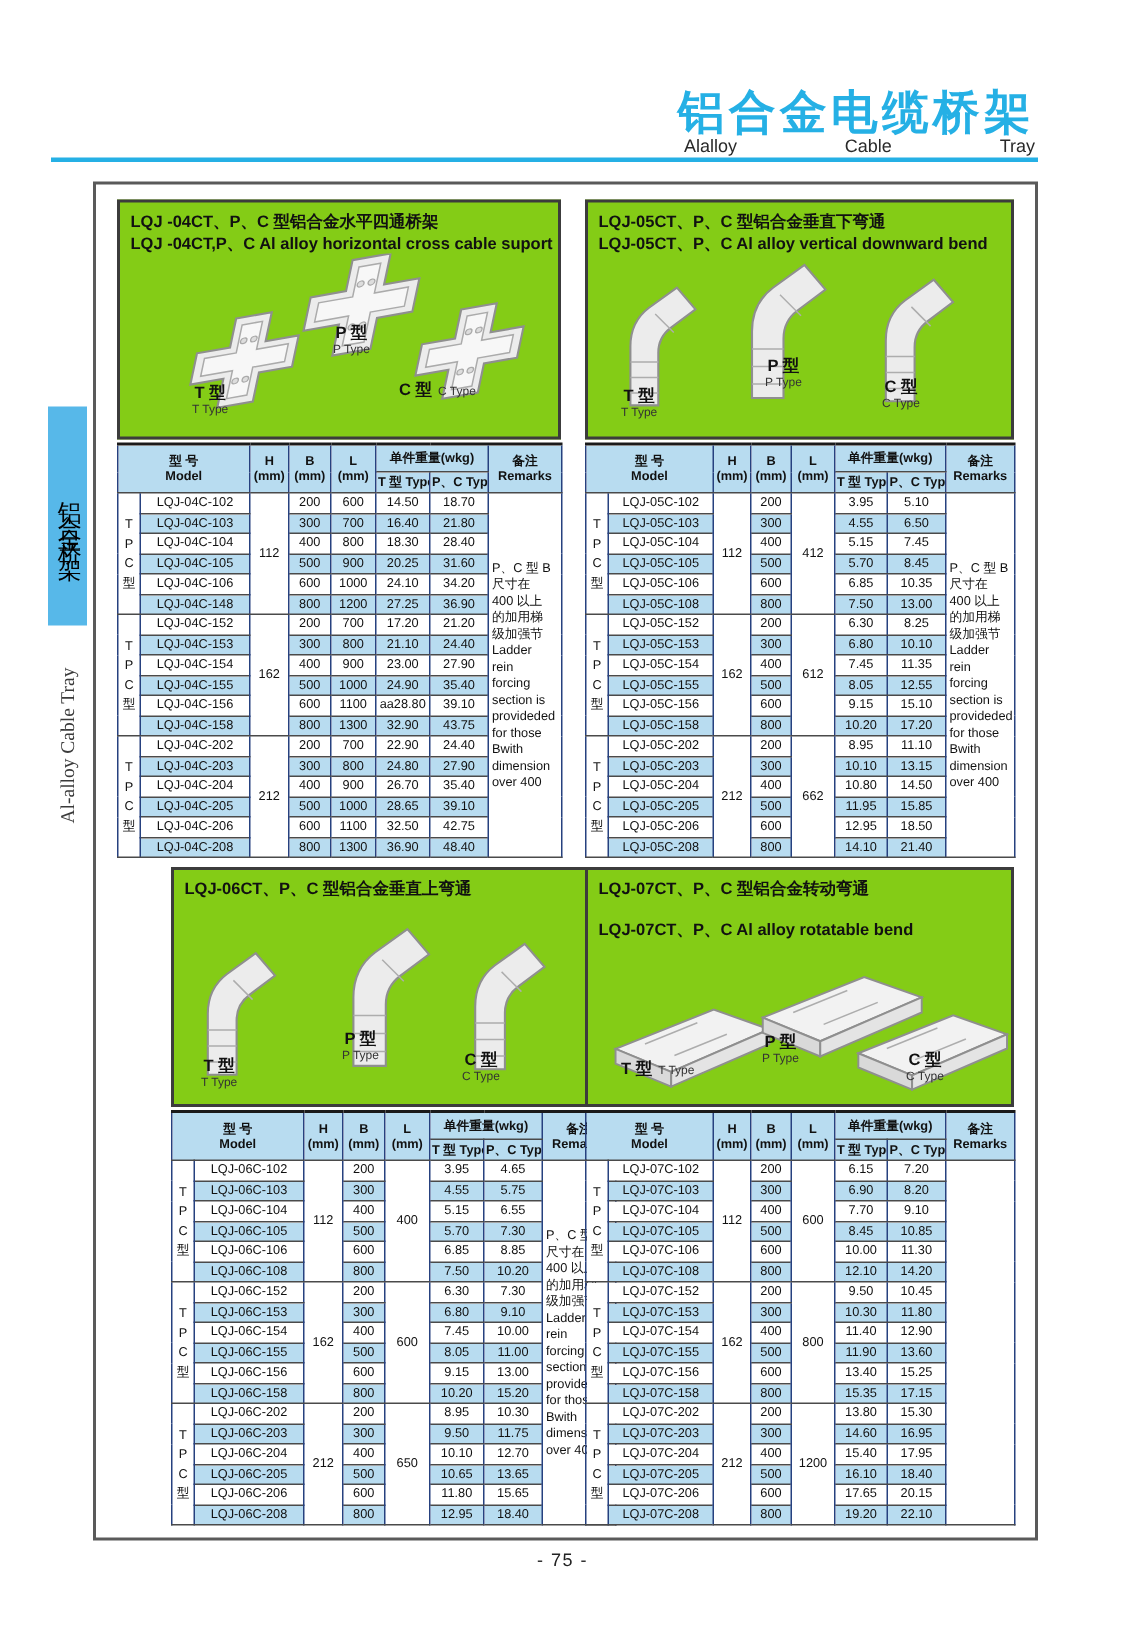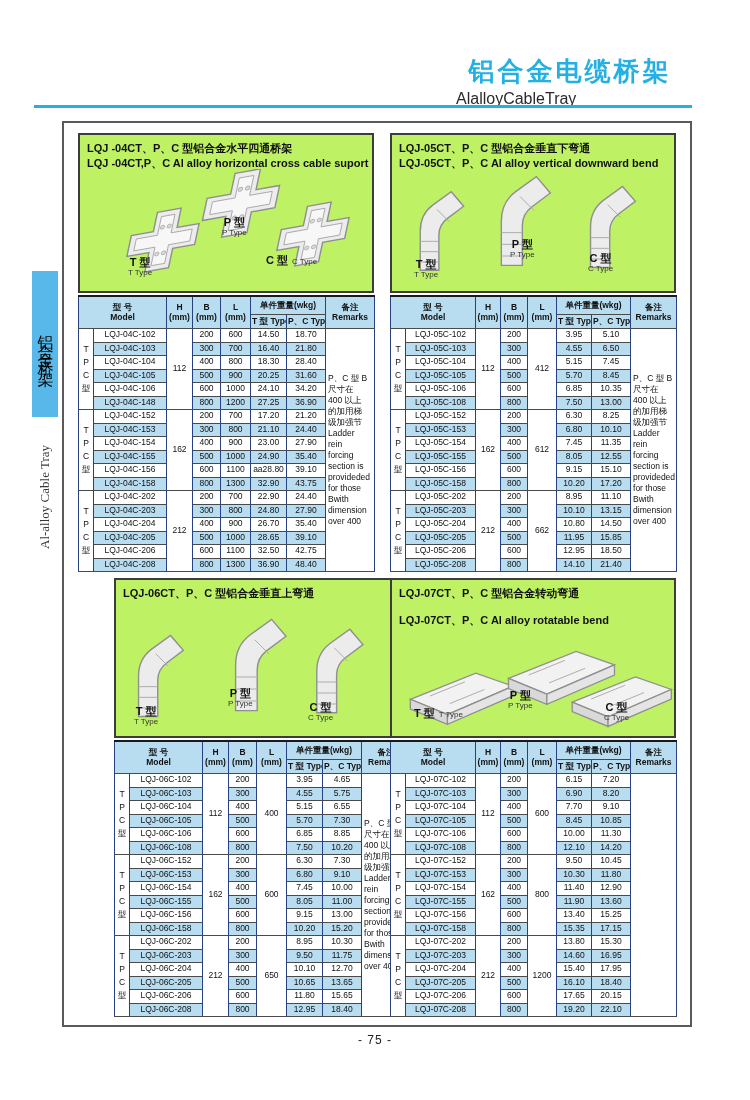--- a/index.html
+++ b/index.html
@@ -1,38 +1,38 @@
 <!DOCTYPE html>
 <html style="--accent: #25b0e5; --tab: #57b8e9; --stripe: #b8dcf0; --navy: #26417f;"><head>
 <meta charset="utf-8">
 <style>
   html,body{margin:0;padding:0;background:#fff;}
   #page{position:relative;width:750px;height:1100px;background:#fff;overflow:hidden;
         font-family:"Liberation Sans",sans-serif;color:#111;}
 
   
-  .hdr-title{position:absolute;top:54px;right:60px;width:240px;text-align:center;
-             font-size:26px;font-weight:bold;letter-spacing:3px;color:var(--accent);white-space:nowrap;}
-  .hdr-sub{position:absolute;top:90px;right:60px;width:234px;display:flex;
-           font-size:16px;color:#2a2a2a;}
+  .hdr-title{position:absolute;top:54px;right:60px;width:240px;text-align:right;
+             font-size:31px;font-weight:bold;letter-spacing:3px;color:var(--accent);white-space:nowrap;}
+  .hdr-sub{position:absolute;top:90px;right:60px;width:234px;display:flex;justify-content:space-between;
+           font-size:12px;color:#2a2a2a;}
   .hdr-rule{position:absolute;top:105px;left:34px;right:58px;height:2.5px;background:var(--accent);}
 
   
   .side-tab{position:absolute;left:32px;top:271px;width:26px;height:146px;background:var(--tab);
             display:flex;align-items:center;justify-content:center;}
   .side-tab span{writing-mode:vertical-rl;font-size:16px;letter-spacing:9px;color:#000;font-weight:500;}
   .side-rot{position:absolute;left:-25px;top:489px;width:140px;height:16px;text-align:center;
             transform:rotate(-90deg);font-family:"Liberation Serif",serif;font-size:13px;color:#3a3a3a;white-space:nowrap;}
 
   
   .outer-box{position:absolute;left:62px;top:121px;width:626px;height:902px;border:2px solid #5a5a5a;}
 
   
   .quad{position:absolute;}
-  .illus-box{position:relative;border:2px solid #3c3c3c;height:156px;background:#bef264;}
+  .illus-box{position:relative;border:2px solid #3c3c3c;height:156px;background:#84cc16;}
   .sec-title{font-size:11px;font-weight:600;line-height:15px;margin:6px 0 0 7px;white-space:nowrap;}
   .illus-svg{position:absolute;left:0;top:34px;width:100%;height:120px;}
   .tlabel{position:absolute;text-align:center;line-height:1.05;}
   .tlabel .cn{font-size:11px;font-weight:bold;}
   .tlabel .en{font-size:8px;color:#333;}
   .tlabel.inline{display:flex;align-items:baseline;gap:4px;}
 
   
   table.spec{border-collapse:collapse;table-layout:fixed;width:100%;margin-top:2px;
              font-size:8.5px;line-height:1.15;}

